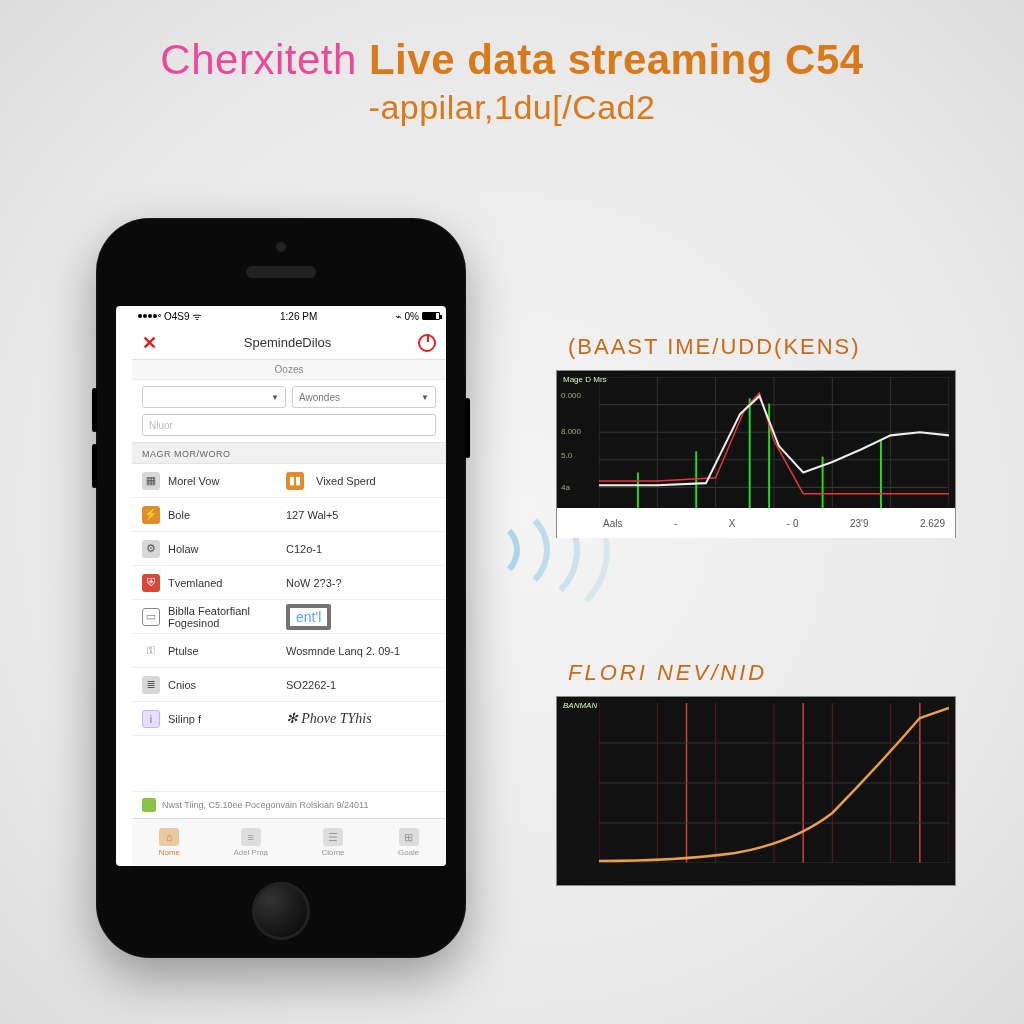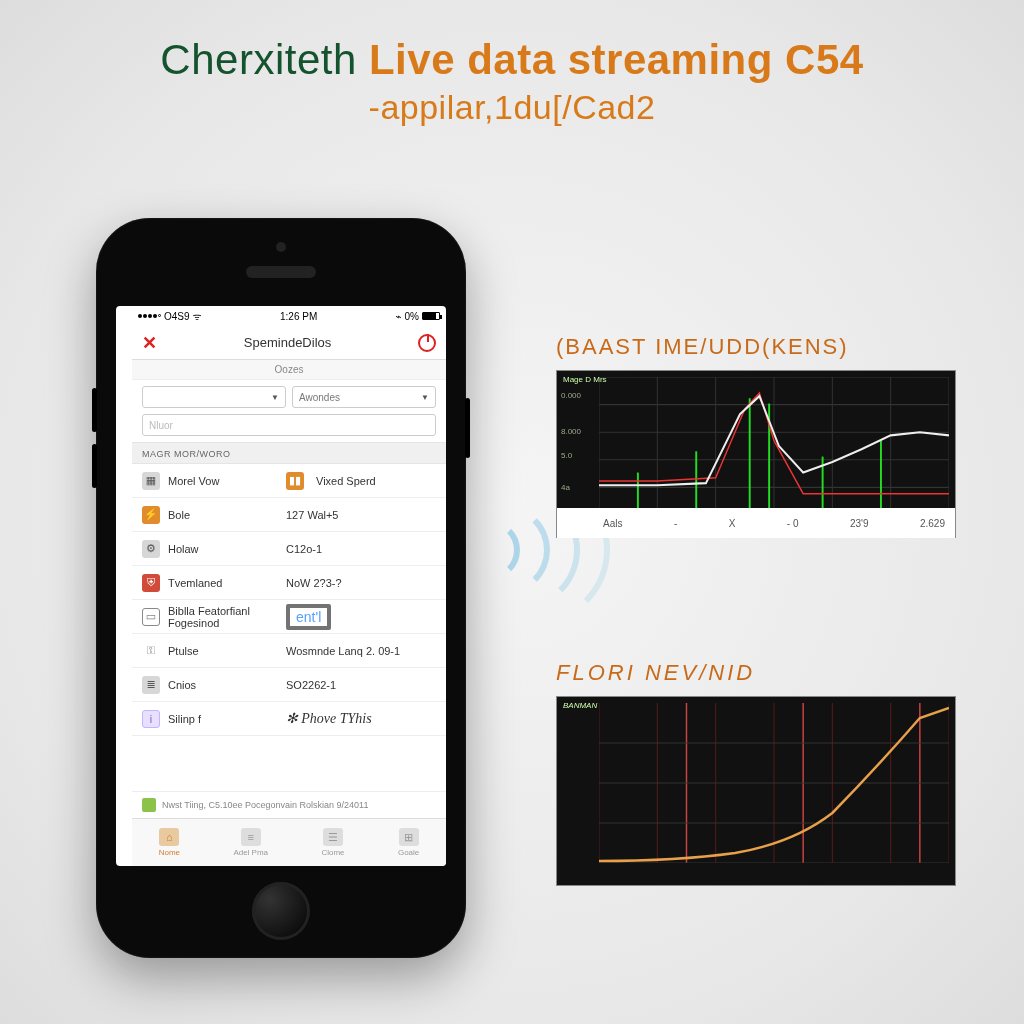--- a/index.html
+++ b/index.html
@@ -5,21 +5,21 @@
   * { box-sizing: border-box; margin: 0; padding: 0; }
   body {
     width: 1024px; height: 1024px;
     background: radial-gradient(ellipse at center, #f5f5f5 0%, #e8e8e8 70%, #ddd 100%);
     font-family: -apple-system, Helvetica, Arial, sans-serif;
     position: relative; overflow: hidden;
   }
   
   .headline { position: absolute; top: 36px; left: 0; width: 100%; text-align: center; }
   .headline .line1 { font-size: 42px; letter-spacing: 0.5px; }
-  .headline .brand { color: #14532d; font-weight: 400; }
+  .headline .brand { color: #ec4899; font-weight: 400; }
   .headline .rest  { color: #d97a1a; font-weight: 600; }
   .headline .line2 { color: #d97a1a; font-size: 34px; margin-top: 4px; font-weight: 500; letter-spacing: 0.5px; }
 
   
   .phone {
     position: absolute; left: 96px; top: 218px;
     width: 370px; height: 740px;
     background: #0a0a0a;
     border-radius: 54px;
     box-shadow: 0 20px 50px rgba(0,0,0,0.35), inset 0 0 2px #333;
@@ -129,21 +129,21 @@
     border-left:none; border-top-color:transparent; border-bottom-color:transparent;
     border-radius:50%;
   }
   .waves span:nth-child(1){ width:60px; height:60px; left:0; top:40px; opacity:.9;}
   .waves span:nth-child(2){ width:90px; height:90px; left:0; top:25px; opacity:.7;}
   .waves span:nth-child(3){ width:120px; height:120px; left:0; top:10px; opacity:.5;}
   .waves span:nth-child(4){ width:150px; height:150px; left:0; top:-5px; opacity:.35;}
 
   
   .chart-block { position:absolute; }
-  .chart-title { color:#c86a18; font-size:22px; letter-spacing:2px; margin-bottom:10px; text-align:left; font-weight:500; }
+  .chart-title { color:#c86a18; font-size:22px; letter-spacing:2px; margin-bottom:10px; text-align:left; font-weight:500;margin-left:12px; }
   .chart-box {
     width:400px; height:168px; background:#111; border:1px solid #888; position:relative;
     padding:6px 6px 22px 42px;
   }
   .chart-box .ylab { position:absolute; left:4px; font-size:8px; color:#9a8; }
   .chart-box .corner { position:absolute; top:4px; left:6px; font-size:8px; color:#cfa; }
   .chart-box svg { width:100%; height:100%; display:block; }
   .xaxis {
     position:absolute; left:0; right:0; bottom:-1px; height:30px; background:#fff;
     display:flex; align-items:center; justify-content:space-between; padding:0 10px 0 46px;

